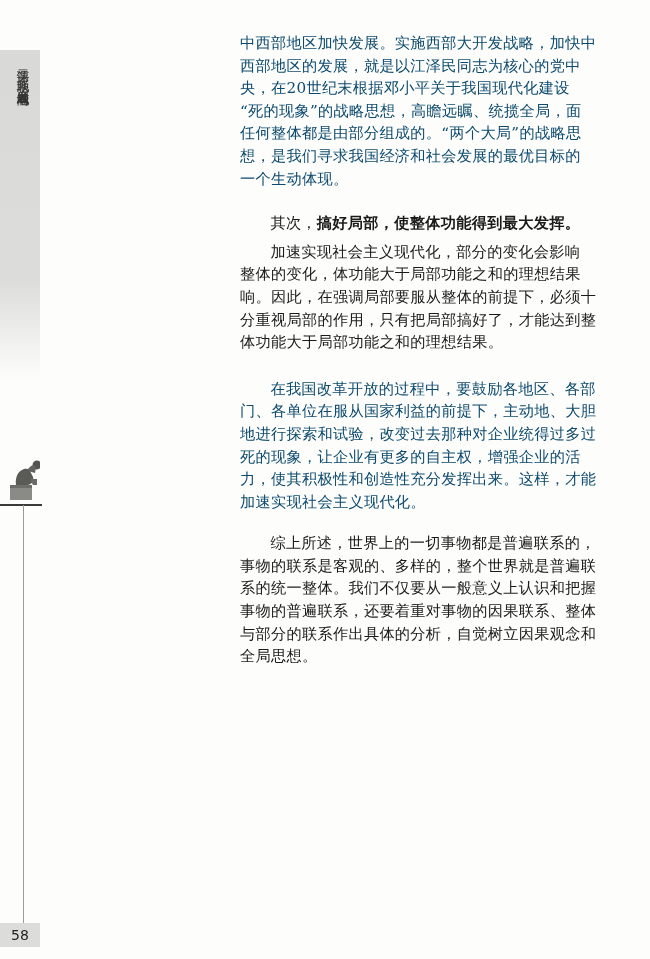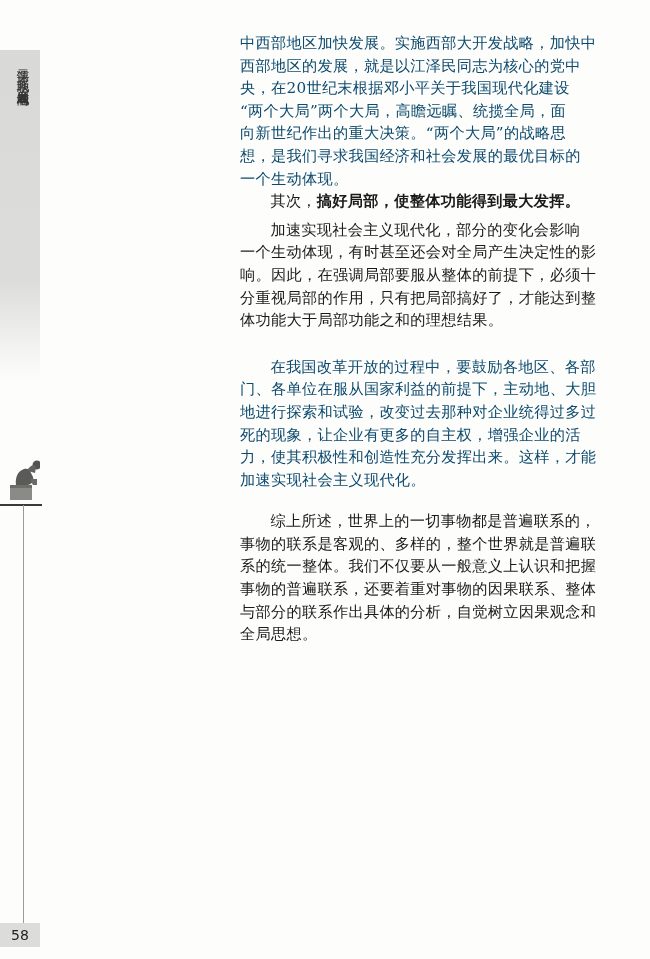--- a/index.html
+++ b/index.html
@@ -44,21 +44,21 @@
   .para {
     margin: 0; font-size: 15.2px; line-height: 22.6px;
     text-align: justify; text-align-last: left;
     letter-spacing: 0.3px;
   }
   .para.kai { font-family: "DejaVu Serif", "Liberation Serif", serif; color: #0c4a6e; }
   .para.song { font-family: "DejaVu Serif", "Liberation Serif", serif; color: #1a1a1a; }
   .indent { text-indent: 2em; }
   .line { display: block; white-space: nowrap; }
   #p1 { margin-top: 0; }
-  #p2 { }
+  #p2 { margin-top: 22px; }
   #p3 { margin-top: 6px; }
   #p4 { margin-top: 24px; }
   #p5 { margin-top: 19px; }
   .bold { font-weight: bold; font-family: "DejaVu Sans", "Liberation Sans", sans-serif; }
   .heading-lead { font-family: "DejaVu Sans", "Liberation Sans", sans-serif; }
 </style>
 </head>
 <body>
 
 <div class="side-band"></div>
@@ -79,33 +79,33 @@
 <div class="vline"></div>
 
 <div class="page-box"></div>
 <div class="page-num">58</div>
 
 <div class="content">
   <p class="para kai" id="p1">
     <span class="line">中西部地区加快发展。实施西部大开发战略，加快中</span>
     <span class="line">西部地区的发展，就是以江泽民同志为核心的党中</span>
     <span class="line">央，在20世纪末根据邓小平关于我国现代化建设</span>
-    <span class="line">“两个大局”两个大局，高瞻远瞩、统揽全局，面</span>
-    <span class="line">向新世纪作出的重大决策。“两个大局”的战略思</span>
+    <span class="line">“死的现象”的战略思想，高瞻远瞩、统揽全局，面</span>
+    <span class="line">任何整体都是由部分组成的。“两个大局”的战略思</span>
     <span class="line">想，是我们寻求我国经济和社会发展的最优目标的</span>
     <span class="line">一个生动体现。</span>
   </p>
 
   <p class="para song indent" id="p2">
     <span class="heading-lead">其次，</span><span class="bold">搞好局部，使整体功能得到最大发挥。</span>
   </p>
 
   <p class="para song" id="p3">
     <span class="line" style="text-indent:2em">加速实现社会主义现代化，部分的变化会影响</span>
-    <span class="line">一个生动体现，有时甚至还会对全局产生决定性的影</span>
+    <span class="line">整体的变化，体功能大于局部功能之和的理想结果</span>
     <span class="line">响。因此，在强调局部要服从整体的前提下，必须十</span>
     <span class="line">分重视局部的作用，只有把局部搞好了，才能达到整</span>
     <span class="line">体功能大于局部功能之和的理想结果。</span>
   </p>
 
   <p class="para kai" id="p4">
     <span class="line" style="text-indent:2em">在我国改革开放的过程中，要鼓励各地区、各部</span>
     <span class="line">门、各单位在服从国家利益的前提下，主动地、大胆</span>
     <span class="line">地进行探索和试验，改变过去那种对企业统得过多过</span>
     <span class="line">死的现象，让企业有更多的自主权，增强企业的活</span>

